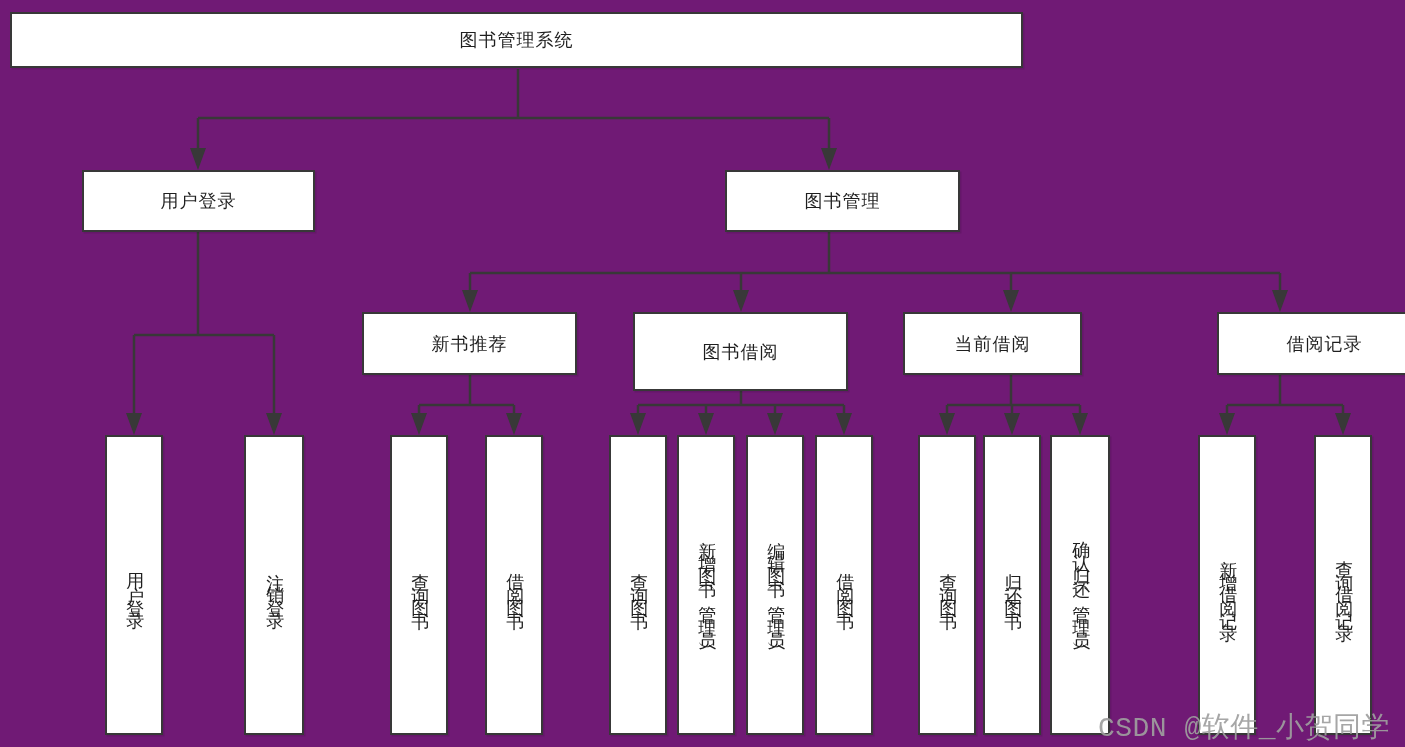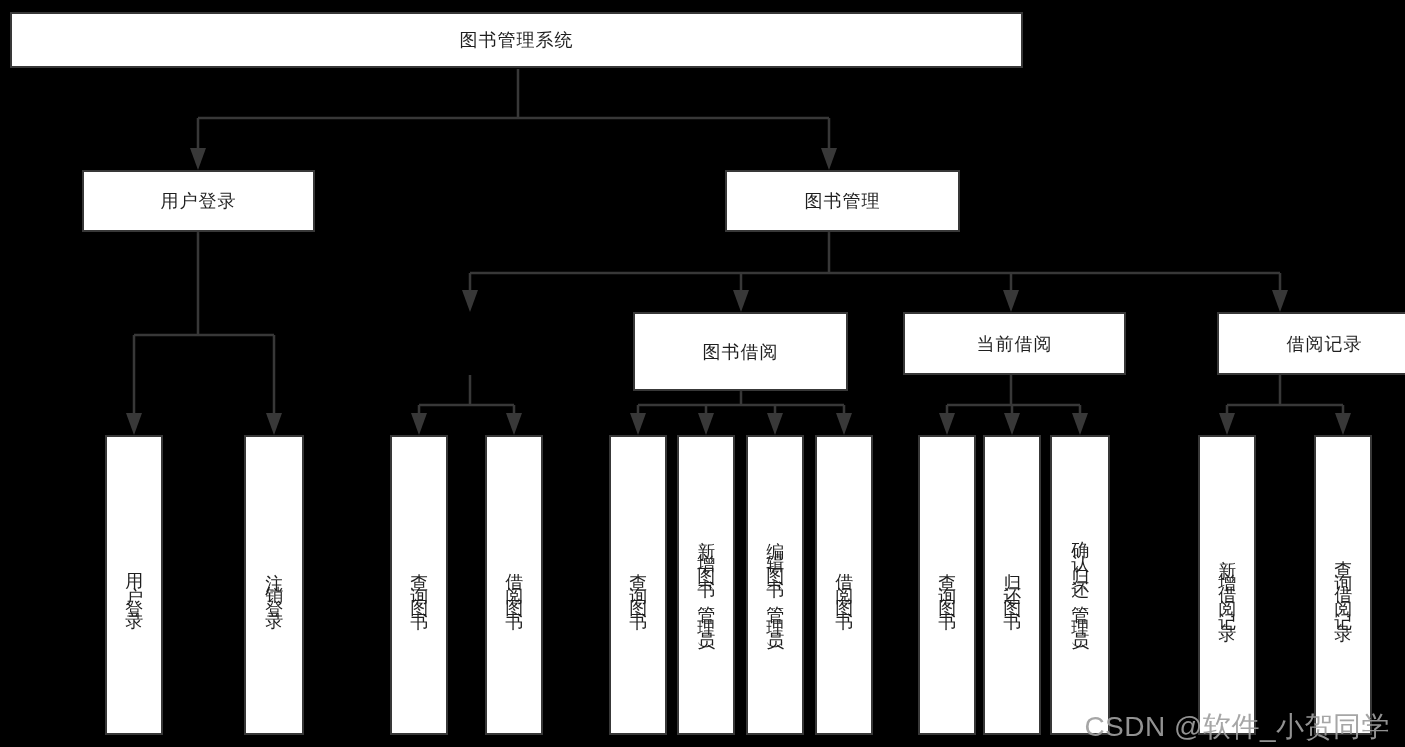--- a/index.html
+++ b/index.html
@@ -1,18 +1,18 @@
 <!DOCTYPE html>
 <html><head>
 <meta charset="utf-8">
 <style>
   html,body{margin:0;padding:0;background:#ffffff;}
   .stage{
-    position:relative;width:1405px;height:747px;background:#000000;
-    font-family:Liberation Sans, sans-serif;overflow:hidden;
+    position:relative;width:1405px;height:747px;background:#701a75;
+    font-family:Liberation Mono, monospace;overflow:hidden;
   }
   .stage svg{position:absolute;left:0;top:0;}
   .node{
     position:absolute;box-sizing:border-box;background:#ffffff;
     border:2.5px solid #383838;display:flex;align-items:center;justify-content:center;
     color:#1f1f1f;box-shadow:1.5px 1.5px 0 rgba(0,0,0,0.10);
   }
   .hbox{font-size:18px;letter-spacing:1px;}
   .vbox span{
     writing-mode:vertical-rl;text-orientation:mixed;
@@ -65,24 +65,27 @@
     <span>图书管理系统</span>
   </div>
 
   <div class="node hbox" style="left:82px;top:170px;width:233px;height:62px;">
     <span>用户登录</span>
   </div>
   <div class="node hbox" style="left:712px;top:170px;width:235px;height:62px;margin-left:13px;">
     <span>图书管理</span>
   </div>
 
+  <div class="node hbox" style="left:362px;top:312px;width:215px;height:63px;">
+    <span>新书推荐</span>
+  </div>
   <div class="node hbox" style="left:633px;top:312px;width:215px;height:79px;">
     <span>图书借阅</span>
   </div>
-  <div class="node hbox" style="left:903px;top:312px;width:223px;height:63px;justify-content:center;">
+  <div class="node hbox" style="left:903px;top:312px;width:179px;height:63px;justify-content:center;">
     <span>当前借阅</span>
   </div>
   <div class="node hbox" style="left:1173px;top:312px;width:215px;height:63px;margin-left:44px;">
     <span>借阅记录</span>
   </div>
 
   <div class="node vbox" style="left:105px;top:435px;width:58px;height:300px;">
     <span>用户登录</span>
   </div>
   <div class="node vbox" style="left:244px;top:435px;width:60px;height:300px;">

